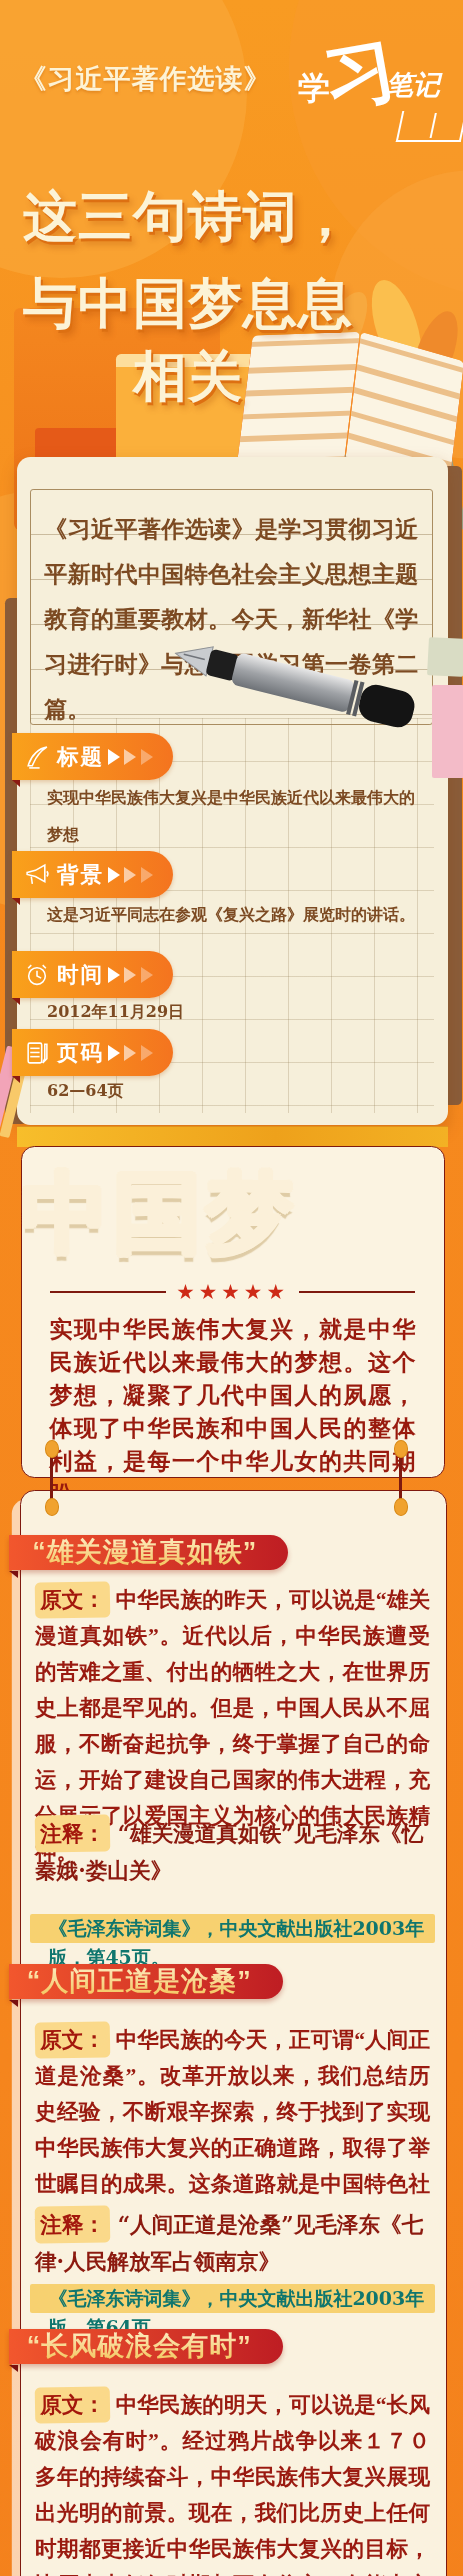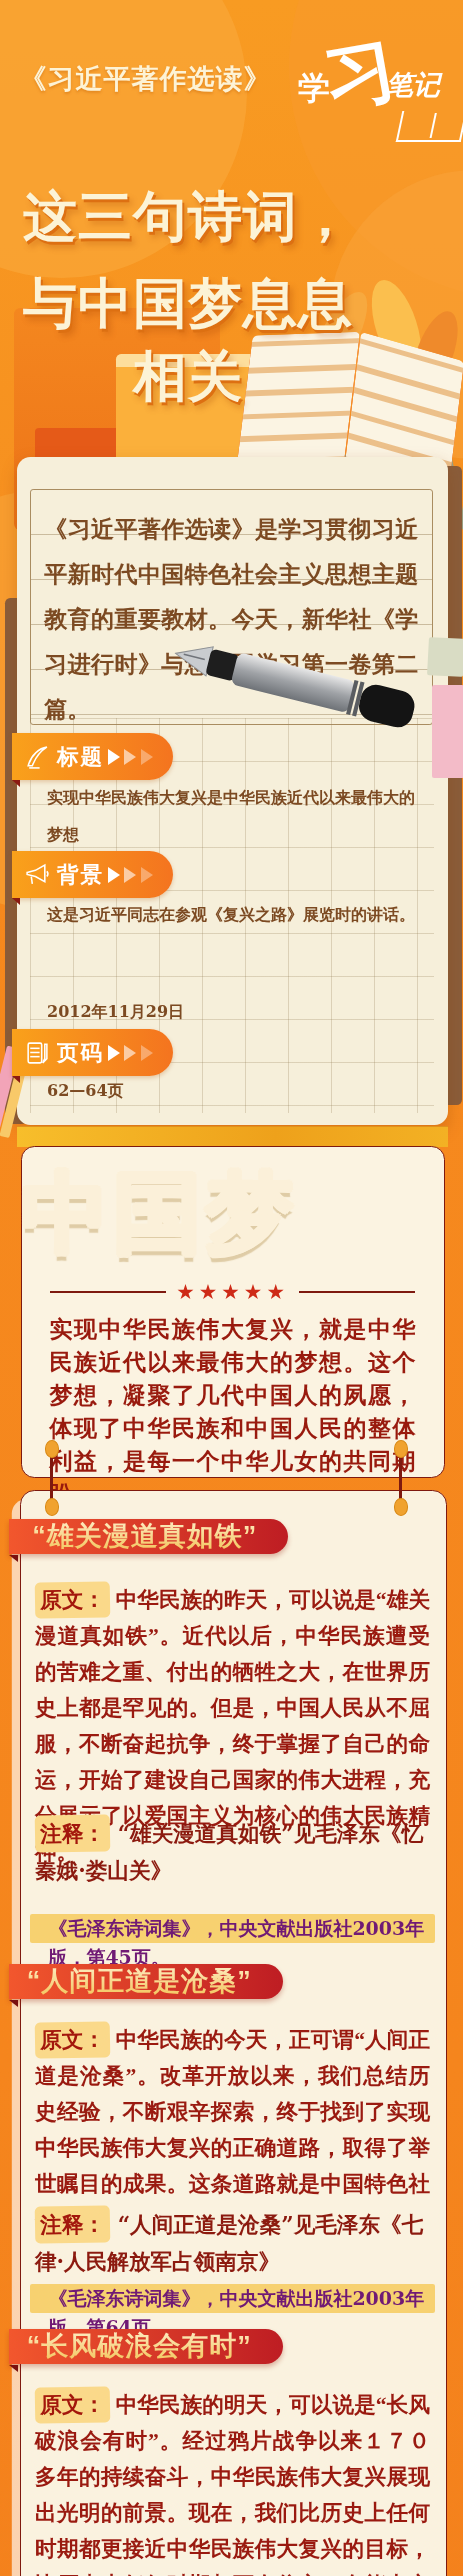--- a/index.html
+++ b/index.html
@@ -97,21 +97,21 @@
   @supports (-webkit-background-clip:text){
     .rtx{background:linear-gradient(180deg,#FDEBC0,#F3C65F);
          -webkit-background-clip:text;background-clip:text;color:transparent;}}
   .spara{position:absolute;left:14.4px;width:395px;font-size:21.6px;line-height:36px;font-weight:700;
          color:#9A1A10;text-align:justify;font-family:"Liberation Serif",serif;}
   .snote{position:absolute;left:14.4px;width:395px;font-size:21.6px;line-height:37px;
          color:#8C1A0F;font-family:"DejaVu Serif",serif;font-weight:700;}
   .tag{display:inline-block;background:#FAD98A;border-radius:5.2px;padding:0 5.2px;color:#A3170C;
        transform:rotate(-1deg);}
   .ssource{position:absolute;left:9.3px;width:387px;height:29px;line-height:29px;background:#F7D170;
-           border-radius:2.1px;font-size:19px;color:#701a75;font-weight:700;
+           border-radius:2.1px;font-size:19px;color:#0f766e;font-weight:700;
            font-family:"DejaVu Serif",serif;padding-left:18.5px;}
 </style>
 </head>
 <body>
 
 <div id="page">
 
   <div class="blob" style="left:-124px;top:-93px;width:371px;height:371px;background:#F9A637;opacity:.75;"></div>
   <div class="blob" style="left:289px;top:-165px;width:464px;height:464px;background:#F89A2C;opacity:.6;"></div>
   <div class="blob" style="left:-155px;top:489px;width:422px;height:422px;background:#F9A83C;opacity:.55;"></div>
@@ -194,20 +194,32 @@
         <path d="M14,28 L16,42"></path>
         <path d="M44,18 a8,8 0 0 1 0,10"></path>
       </svg>
     <span class="txt">背景</span>
     <span class="chv"></span>
       <span class="chv c2"></span>
       <span class="chv c3"></span>
   </div>
   <div class="mval" style="top:896px;">这是习近平同志在参观《复兴之路》展览时的讲话。</div>
 
+  <div class="mlabel" style="top:951px;">
+    <svg class="micon" viewBox="0 0 50 50" fill="none" stroke="#fff" stroke-width="3">
+      <circle cx="25" cy="27" r="16"></circle>
+        <path d="M25,17 V27 L33,31"></path>
+        <path d="M8,12 L14,6"></path>
+        <path d="M42,12 L36,6"></path>
+      </svg>
+    <span class="txt">时间</span>
+    <span class="chv"></span>
+      <span class="chv c2"></span>
+      <span class="chv c3"></span>
+  </div>
   <div class="mval" style="top:993px;">2012年11月29日</div>
 
   <div class="mlabel" style="top:1029px;">
     <svg class="micon" viewBox="0 0 50 50" fill="none" stroke="#fff" stroke-width="3">
       <rect x="8" y="6" width="26" height="38" rx="3"></rect>
         <line x1="12" y1="16" x2="30" y2="16"></line>
         <line x1="12" y1="24" x2="30" y2="24"></line>
         <line x1="12" y1="32" x2="30" y2="32"></line>
         <path d="M40,8 L40,36 L36,44 L44,36 L44,8 Z"></path>
       </svg>
@@ -232,21 +244,21 @@
 
   <div class="conn" style="left:50px;"></div>
   <div class="conn" style="left:399px;"></div>
   <div class="dot" style="left:45px;top:1440px;"></div>
   <div class="dot" style="left:394px;top:1440px;"></div>
   <div class="dot" style="left:45px;top:1498px;"></div>
   <div class="dot" style="left:394px;top:1498px;"></div>
 
   <div class="abs" id="bigBox">
 
-    <div class="ribbon" style="top:28px;padding-left:23px;"><span class="rtx">“雄关漫道真如铁”</span></div>
+    <div class="ribbon" style="top:44px;padding-left:23px;"><span class="rtx">“雄关漫道真如铁”</span></div>
     <div class="spara" style="top:91px;">
       <span class="tag">原文：</span>
       <span>中华民族的昨天，可以说是“雄关漫道真如铁”。近代以后，中华民族遭受的苦难之重、付出的牺牲之大，在世界历史上都是罕见的。但是，中国人民从不屈服，不断奋起抗争，终于掌握了自己的命运，开始了建设自己国家的伟大进程，充分展示了以爱国主义为核心的伟大民族精神。</span>
     </div>
     <div class="snote" style="top:324px;">
       <span class="tag">注释：</span>
       <span>“雄关漫道真如铁”见毛泽东《忆秦娥·娄山关》</span>
     </div>
     <div class="ssource" style="top:423px;">《毛泽东诗词集》，中央文献出版社2003年版，第45页。</div>
 

